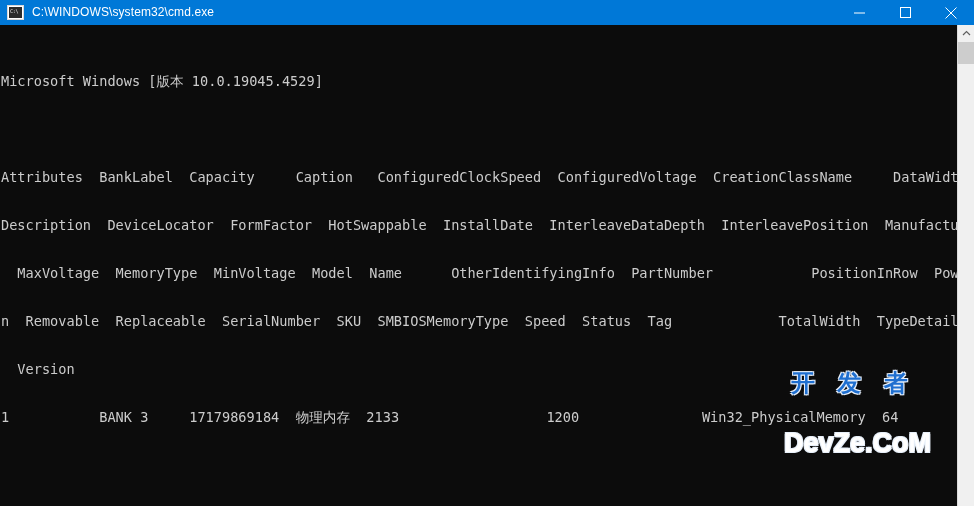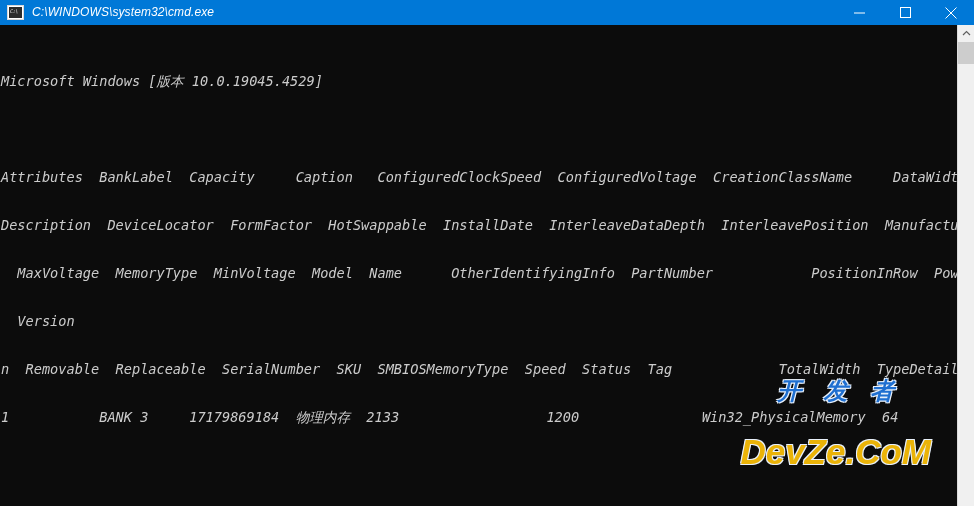--- a/index.html
+++ b/index.html
@@ -14,21 +14,20 @@
     font-family: "DejaVu Sans Mono", monospace;
   }
 
   #window {
     position: relative;
     width: 974px;
     height: 506px;
     background: #0c0c0c;
     display: flex;
     flex-direction: column;
-    font-style: italic;
   }
 
   
   #titlebar {
     height: 25px;
     background: #0078d7;
     display: flex;
     align-items: center;
     flex: none;
     position: relative;
@@ -143,45 +142,44 @@
     width: 100%;
     height: 22px;
     background: #cdcdcd;
     box-sizing: border-box;
   }
 
   
   #watermark {
     position: absolute;
     right: 26px;
-    bottom: 8px;
-    text-align: center;
+    bottom: 16px;
     pointer-events: none;
     user-select: none;
   }
   #wm-cn {
     font-family: "DejaVu Sans", sans-serif;
     font-size: 24px;
     font-weight: bold;
     line-height: 27px;
     color: #1f6fd0;
     letter-spacing: 7px;
     text-shadow:
       -1px -1px 0 #e8f0fa,
        1px -1px 0 #e8f0fa,
       -1px  1px 0 #e8f0fa,
        1px  1px 0 #e8f0fa;
     padding-left: 7px;
   }
   #wm-en {
     font-family: "Liberation Sans", sans-serif;
-    font-size: 35px;
+    font-size: 27px;
     font-weight: bold;
     line-height: 29px;
-    color: #eab308;
+    color: #ffffff;
     letter-spacing: 0px;
     text-shadow:
       -1px -1px 0 #e8f0fa,
        1px -1px 0 #e8f0fa,
       -1px  1px 0 #e8f0fa,
        1px  1px 0 #e8f0fa;
   }
 </style>
 </head>
 <body>
@@ -213,22 +211,22 @@
   </div>
 
   <div id="console-area">
 
     <div id="console">
       <div class="cline">Microsoft Windows [版本 10.0.19045.4529]</div>
       <div class="cline"></div>
       <div class="cline">Attributes  BankLabel  Capacity     Caption   ConfiguredClockSpeed  ConfiguredVoltage  CreationClassName     DataWidth</div>
       <div class="cline">Description  DeviceLocator  FormFactor  HotSwappable  InstallDate  InterleaveDataDepth  InterleavePosition  Manufacturer</div>
       <div class="cline">  MaxVoltage  MemoryType  MinVoltage  Model  Name      OtherIdentifyingInfo  PartNumber            PositionInRow  PoweredO</div>
+      <div class="cline">n  Removable  Replaceable  SerialNumber  SKU  SMBIOSMemoryType  Speed  Status  Tag             TotalWidth  TypeDetail</div>
       <div class="cline">  Version</div>
-      <div class="cline">n  Removable  Replaceable  SerialNumber  SKU  SMBIOSMemoryType  Speed  Status  Tag             TotalWidth  TypeDetail</div>
       <div class="cline">1           BANK 3     17179869184  物理内存  2133                  1200               Win32_PhysicalMemory  64</div>
       
       
       
       
       
       
 
       <div id="watermark">
         <div id="wm-cn">开 发 者</div>

